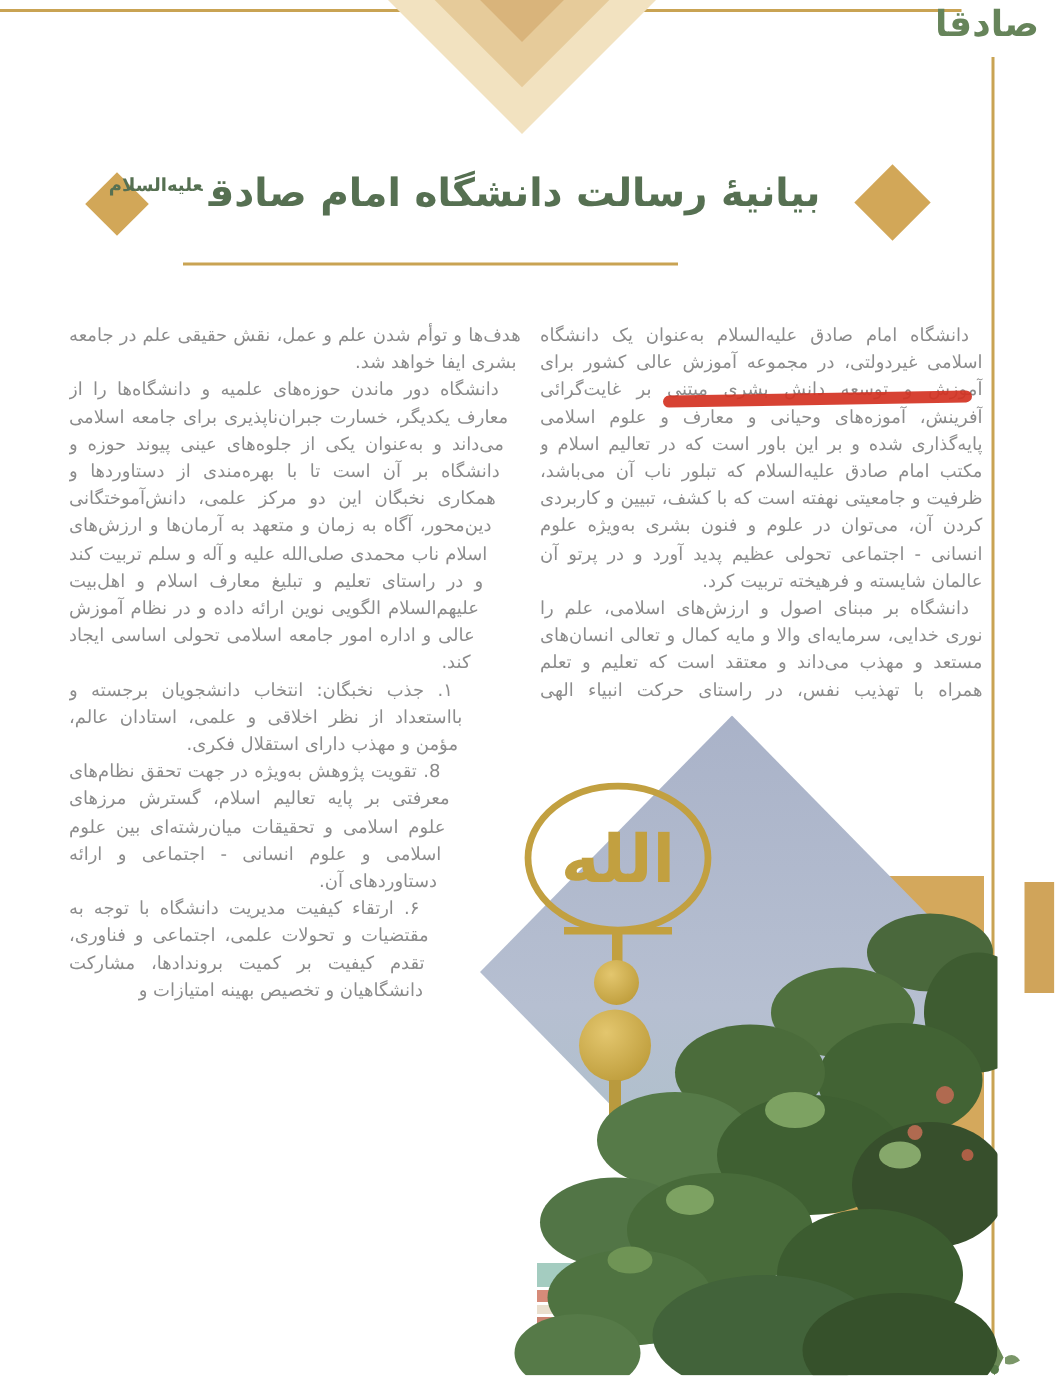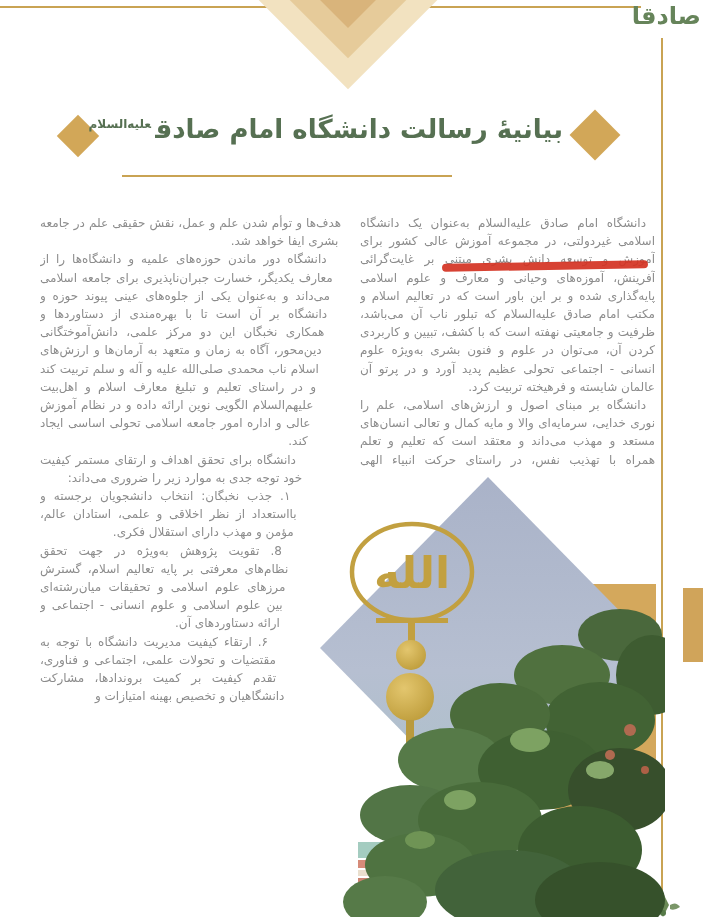--- a/index.html
+++ b/index.html
@@ -1,48 +1,48 @@
 <!DOCTYPE html>
 <html lang="fa"><head>
 <meta charset="utf-8">
 <style>
   html,body{margin:0;padding:0;background:#ffffff;}
   .page{position:relative;width:703px;height:917px;background:#ffffff;overflow:hidden;
         font-family:"DejaVu Sans",sans-serif;}
 
   
   .top-rule{position:absolute;left:0;top:6px;width:641px;height:2px;background:#c9a353;}
-  .logo{position:absolute;right:2px;top:2px;width:70px;text-align:right;
+  .logo{position:absolute;right:10px;top:2px;width:70px;text-align:center;
         font-size:24px;font-weight:bold;color:#66845a;direction:rtl;line-height:1.2;}
 
   
   .chev{position:absolute;transform:rotate(45deg);}
   .c1{left:282px;top:-70px;width:132px;height:132px;background:#f2e2c0;}
   .c2{left:304px;top:-48px;width:88px;height:88px;background:#e6cb9a;}
   .c3{left:324px;top:-30px;width:48px;height:48px;background:#d9b47b;}
 
   
   .diamond{position:absolute;background:#d2a758;transform:rotate(45deg);}
   .dl{left:63px;top:121px;width:30px;height:30px;}
   .dr{left:577px;top:117px;width:36px;height:36px;}
-  .title{position:absolute;top:114px;right:140px;margin:0;direction:rtl;white-space:nowrap;
+  .title{position:absolute;top:114px;right:156px;margin:0;direction:rtl;white-space:nowrap;
          font-size:26px;font-weight:bold;color:#567052;}
   .title .sup{font-size:12px;font-weight:bold;vertical-align:super;margin-right:4px;}
   .title-underline{position:absolute;left:122px;top:175px;width:330px;height:2px;background:#c9a353;}
 
   
   .vline{position:absolute;left:661px;top:38px;width:2px;height:860px;background:#c9a353;z-index:1;}
   .ornament{position:absolute;left:644px;top:893px;z-index:1;}
   .side-tab{position:absolute;right:0;top:588px;width:20px;height:74px;background:#d0a45a;z-index:4;}
 
   
   .col{position:absolute;direction:rtl;text-align:justify;color:#8c8c8c;
        font-size:12px;line-height:18.2px;z-index:3;overflow:hidden;}
   .col-right{left:360px;top:214px;width:295px;height:256px;}
-  .col-left{left:40px;top:214px;width:308px;height:684px;}
+  .col-left{left:46px;top:214px;width:308px;height:684px;}
   .para{margin:0;text-indent:9px;}
   .col-left .para:first-of-type{text-indent:0;}
   
   .col-left::before{content:"";float:right;width:72px;height:280px;margin-top:322px;
        shape-outside:polygon(100% 0%,4% 75%,100% 100%);shape-margin:4px;}
 
   
   .red-mark{position:absolute;left:442px;top:262px;width:206px;height:8px;background:#d43222;
             border-radius:4px;transform:rotate(-1deg);z-index:6;opacity:.92;}
 
@@ -69,21 +69,20 @@
 
   <div class="vline"></div>
 
   <div class="col col-right">
       <p class="para">دانشگاه امام صادق علیه‌السلام به‌عنوان یک دانشگاه اسلامی غیردولتی، در مجموعه آموزش عالی کشور برای آموزش و توسعه دانش بشری مبتنی بر غایت‌گرائی آفرینش، آموزه‌های وحیانی و معارف و علوم اسلامی پایه‌گذاری شده و بر این باور است که در تعالیم اسلام و مکتب امام صادق علیه‌السلام که تبلور ناب آن می‌باشد، ظرفیت و جامعیتی نهفته است که با کشف، تبیین و کاربردی کردن آن، می‌توان در علوم و فنون بشری به‌ویژه علوم انسانی - اجتماعی تحولی عظیم پدید آورد و در پرتو آن عالمان شایسته و فرهیخته تربیت کرد.</p>
       <p class="para">دانشگاه بر مبنای اصول و ارزش‌های اسلامی، علم را نوری خدایی، سرمایه‌ای والا و مایه کمال و تعالی انسان‌های مستعد و مهذب می‌داند و معتقد است که تعلیم و تعلم همراه با تهذیب نفس، در راستای حرکت انبیاء الهی علیهم‌السلام و مهم‌ترین رسالت انسان است و تنها با الهی شدن انگیزه‌ها و</p>
     </div>
   <div class="col col-left">
       <p class="para">هدف‌ها و توأم شدن علم و عمل، نقش حقیقی علم در جامعه بشری ایفا خواهد شد.</p>
       <p class="para">دانشگاه دور ماندن حوزه‌های علمیه و دانشگاه‌ها را از معارف یکدیگر، خسارت جبران‌ناپذیری برای جامعه اسلامی می‌داند و به‌عنوان یکی از جلوه‌های عینی پیوند حوزه و دانشگاه بر آن است تا با بهره‌مندی از دستاوردها و همکاری نخبگان این دو مرکز علمی، دانش‌آموختگانی دین‌محور، آگاه به زمان و متعهد به آرمان‌ها و ارزش‌های اسلام ناب محمدی صلی‌الله علیه و آله و سلم تربیت کند و در راستای تعلیم و تبلیغ معارف اسلام و اهل‌بیت علیهم‌السلام الگویی نوین ارائه داده و در نظام آموزش عالی و اداره امور جامعه اسلامی تحولی اساسی ایجاد کند.</p>
-      <p class="para">دانشگاه برای تحقق اهداف و ارتقای مستمر کیفیت خود توجه جدی به موارد زیر را ضروری می‌داند:</p>
       <p class="para">۱. جذب نخبگان: انتخاب دانشجویان برجسته و بااستعداد از نظر اخلاقی و علمی، استادان عالم، مؤمن و مهذب دارای استقلال فکری.</p>
       <p class="para">8. تقویت پژوهش به‌ویژه در جهت تحقق نظام‌های معرفتی بر پایه تعالیم اسلام، گسترش مرزهای علوم اسلامی و تحقیقات میان‌رشته‌ای بین علوم اسلامی و علوم انسانی - اجتماعی و ارائه دستاوردهای آن.</p>
       <p class="para">۶. ارتقاء کیفیت مدیریت دانشگاه با توجه به مقتضیات و تحولات علمی، اجتماعی و فناوری، تقدم کیفیت بر کمیت بروندادها، مشارکت دانشگاهیان و تخصیص بهینه امتیازات و</p>
     </div>
 
   <div class="red-mark"></div>
 
   <div class="gold-square"></div>
 
   <svg class="photo" width="365" height="447" viewBox="0 0 365 447">

